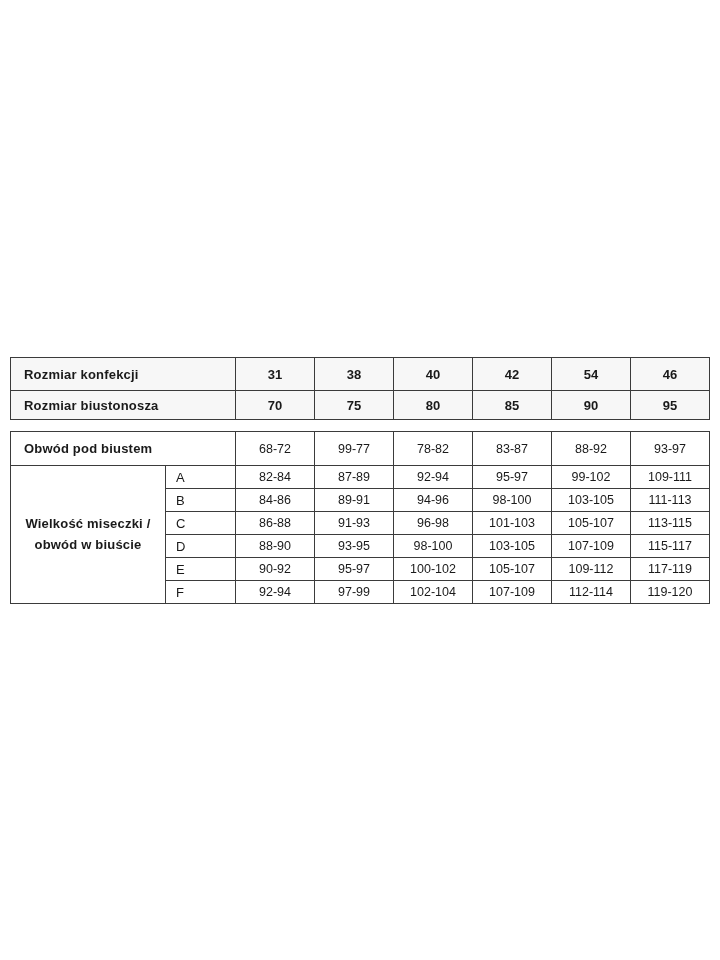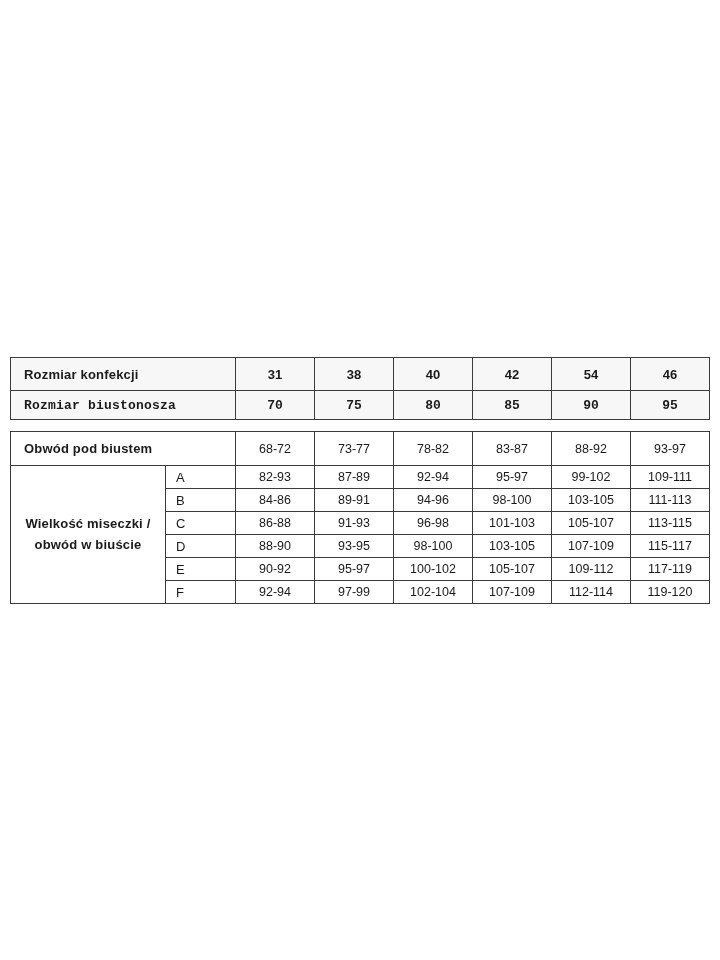--- a/index.html
+++ b/index.html
@@ -31,21 +31,21 @@
     font-size: 12.5px;
     text-align: center;
     vertical-align: middle;
     padding: 0;
     color: #1a1a1a;
   }
   .head-tbl td {
     background: #f7f7f7;
   }
   .head-row-1 td { height: 32px; }
-  .head-row-2 td { height: 28px; font-family: Liberation Mono, monospace; }
+  .head-row-2 td { height: 28px; }
   .lbl {
     text-align: left;
     padding-left: 13px;
     font-weight: bold;
     font-size: 13px;
     letter-spacing: 0.2px;
   }
   .b {
     font-weight: bold;
     font-size: 13px;
@@ -117,32 +117,32 @@
         <col class="c-val">
         <col class="c-val">
         <col class="c-val">
         <col class="c-val">
         <col class="c-val">
     </colgroup>
     <tbody>
       <tr class="underbust-row">
         <td class="lbl" colspan="2">Obwód pod biustem</td>
         <td>68-72</td>
-        <td>73-77</td>
+        <td>99-77</td>
         <td>78-82</td>
         <td>83-87</td>
         <td>88-92</td>
         <td>93-97</td>
       </tr>
 
       <tr class="cup-row">
         <td class="big-lbl" rowspan="6">Wielkość miseczki /
 obwód w biuście</td>
         <td class="letter">A</td>
-        <td>82-93</td>
+        <td>82-84</td>
         <td>87-89</td>
         <td>92-94</td>
         <td>95-97</td>
         <td>99-102</td>
         <td>109-111</td>
       </tr>
 
       <tr class="cup-row">
         <td class="letter">B</td>
         <td>84-86</td>

